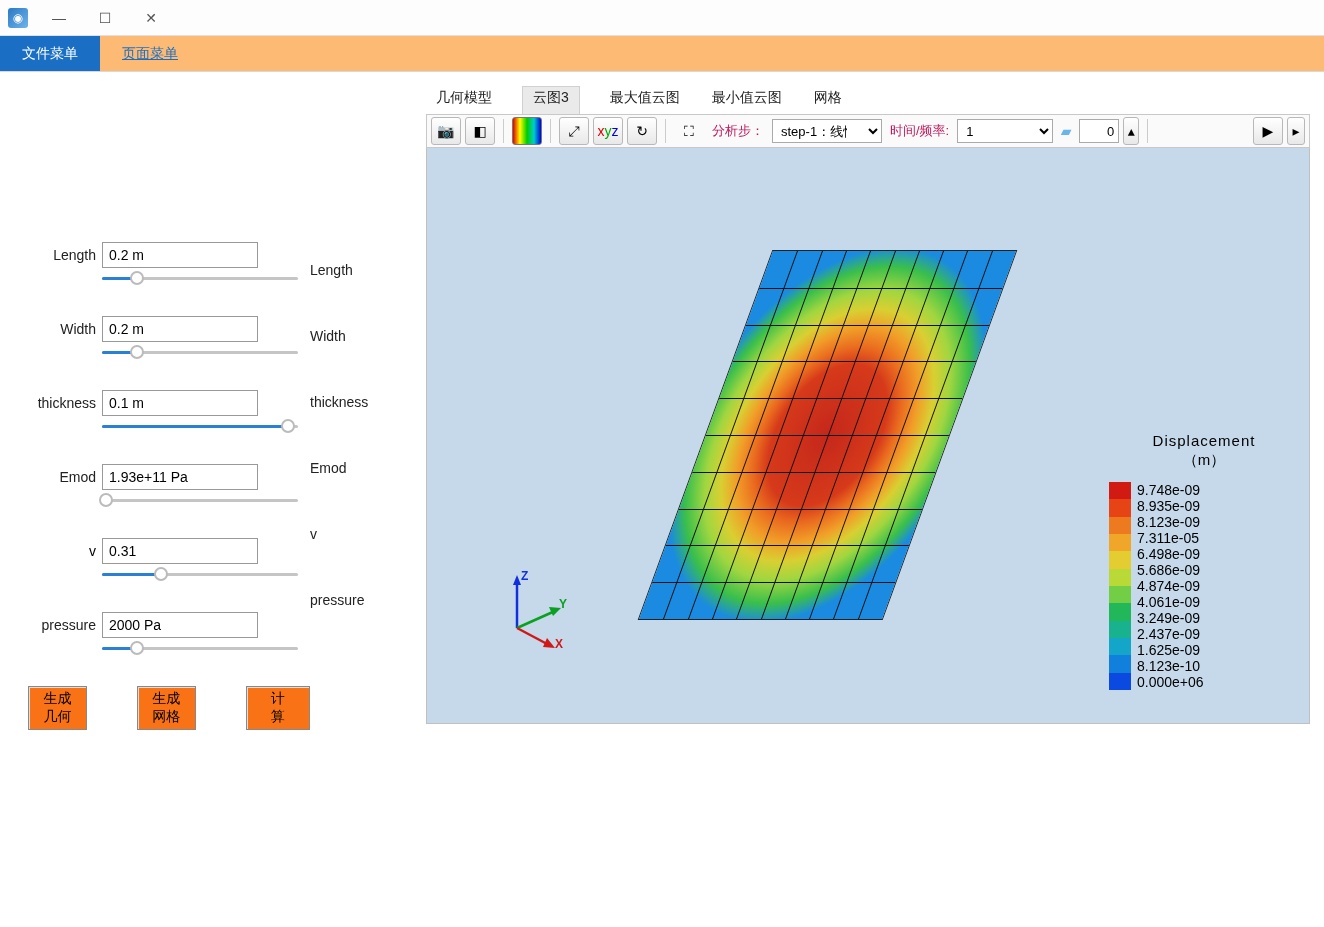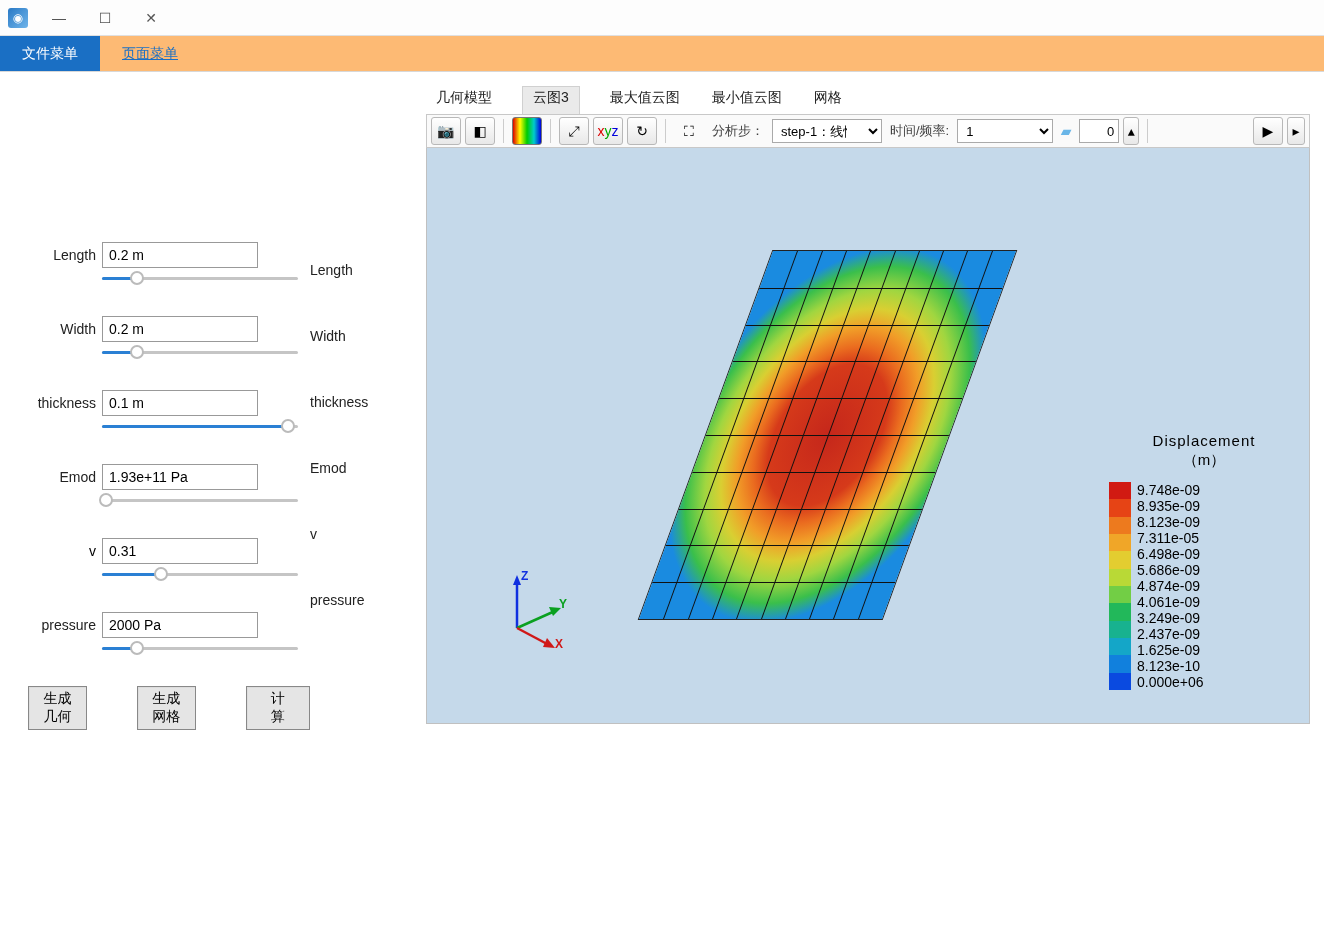--- a/index.html
+++ b/index.html
@@ -31,33 +31,33 @@
 .slider { width: 196px; margin: 6px 0 0 74px; position: relative; height: 8px; }
 .slider-track { position: absolute; top: 3px; height: 3px; width: 100%; background: #c5c5c5; border-radius: 2px; }
 .slider-fill { position: absolute; top: 3px; height: 3px; background: #2a80d4; border-radius: 2px; }
 .slider-thumb { position: absolute; top: -3px; width: 14px; height: 14px; border-radius: 50%; background: #fff; border: 2px solid #bbb; margin-left: -7px; }
 
 .mid-col { width: 116px; padding: 190px 0 0 0; display: flex; flex-direction: column; gap: 50px; }
 .mid-label { font-size: 14px; color: #222; }
 
 
 .btn-row { display: flex; gap: 50px; margin-top: 24px; margin-left: 0px; }
-.gen-btn { border: 1px solid #888; background: #e5e5e5; padding: 3px 10px; font-size: 14px; cursor: pointer; box-shadow: 1px 1px 0 #ddd inset; }
+.gen-btn { border: 1px solid #888; background: #f97316; padding: 3px 10px; font-size: 14px; cursor: pointer; box-shadow: 1px 1px 0 #ddd inset; }
 
 
 .right-col { flex: 1; padding: 14px 14px 0 0; display: flex; flex-direction: column; }
 .tab-strip { display: flex; gap: 28px; padding-left: 8px; font-size: 14px; height: 28px; }
 .view-tab { padding: 3px 2px; color: #222; cursor: pointer; }
 .view-tab.sel { background: #eaeaea; border: 1px solid #d0d0d0; border-bottom: none; padding: 2px 10px; }
 
 .toolbar { display: flex; align-items: center; height: 34px; border: 1px solid #c8c8c8; background: #fafafa; gap: 4px; padding: 2px 4px; font-size: 13px; }
 .tb-btn { width: 30px; height: 28px; border: 1px solid #b8b8b8; border-radius: 3px; background: linear-gradient(#fff,#e8e8e8); display: flex; align-items: center; justify-content: center; cursor: pointer; font-size: 14px; }
 .tb-btn.rainbow { background: linear-gradient(90deg,#d00,#ff0,#0c0,#0cc,#00d); border:1px solid #777; }
 .tb-sep { width: 1px; height: 24px; background: #ccc; margin: 0 4px; }
-.tb-label { font-size: 13px; color: #404040; margin: 0 4px; }
+.tb-label { font-size: 13px; color: #be185d; margin: 0 4px; }
 .tb-select { border: 1px solid #aaa; height: 24px; font-size: 13px; padding: 0 18px 0 4px; background: #fff; }
 .tb-num { border: 1px solid #aaa; height: 24px; width: 40px; font-size: 13px; text-align: right; padding-right: 4px; }
 
 
 .viewport { flex: 1; border: 1px solid #c0c0c0; border-top: none; background: #c5d9ea; position: relative; max-height: 576px; }
 
 
 .plate { position: absolute; left: 278px; top: 102px; width: 245px; height: 370px; transform: skewX(-20deg); border: 1px solid #222; }
 .plate-inner { width: 100%; height: 100%; background: radial-gradient(ellipse 60% 52% at 50% 50%, #c5271b 0%, #d63a1a 37%, #ea6b1f 46%, #f19d28 56%, #d9cf32 66%, #a0d640 76%, #3abf4b 88%, #1a8be0 98%); }
 .grid-overlay { position: absolute; inset: 0; pointer-events: none; }

